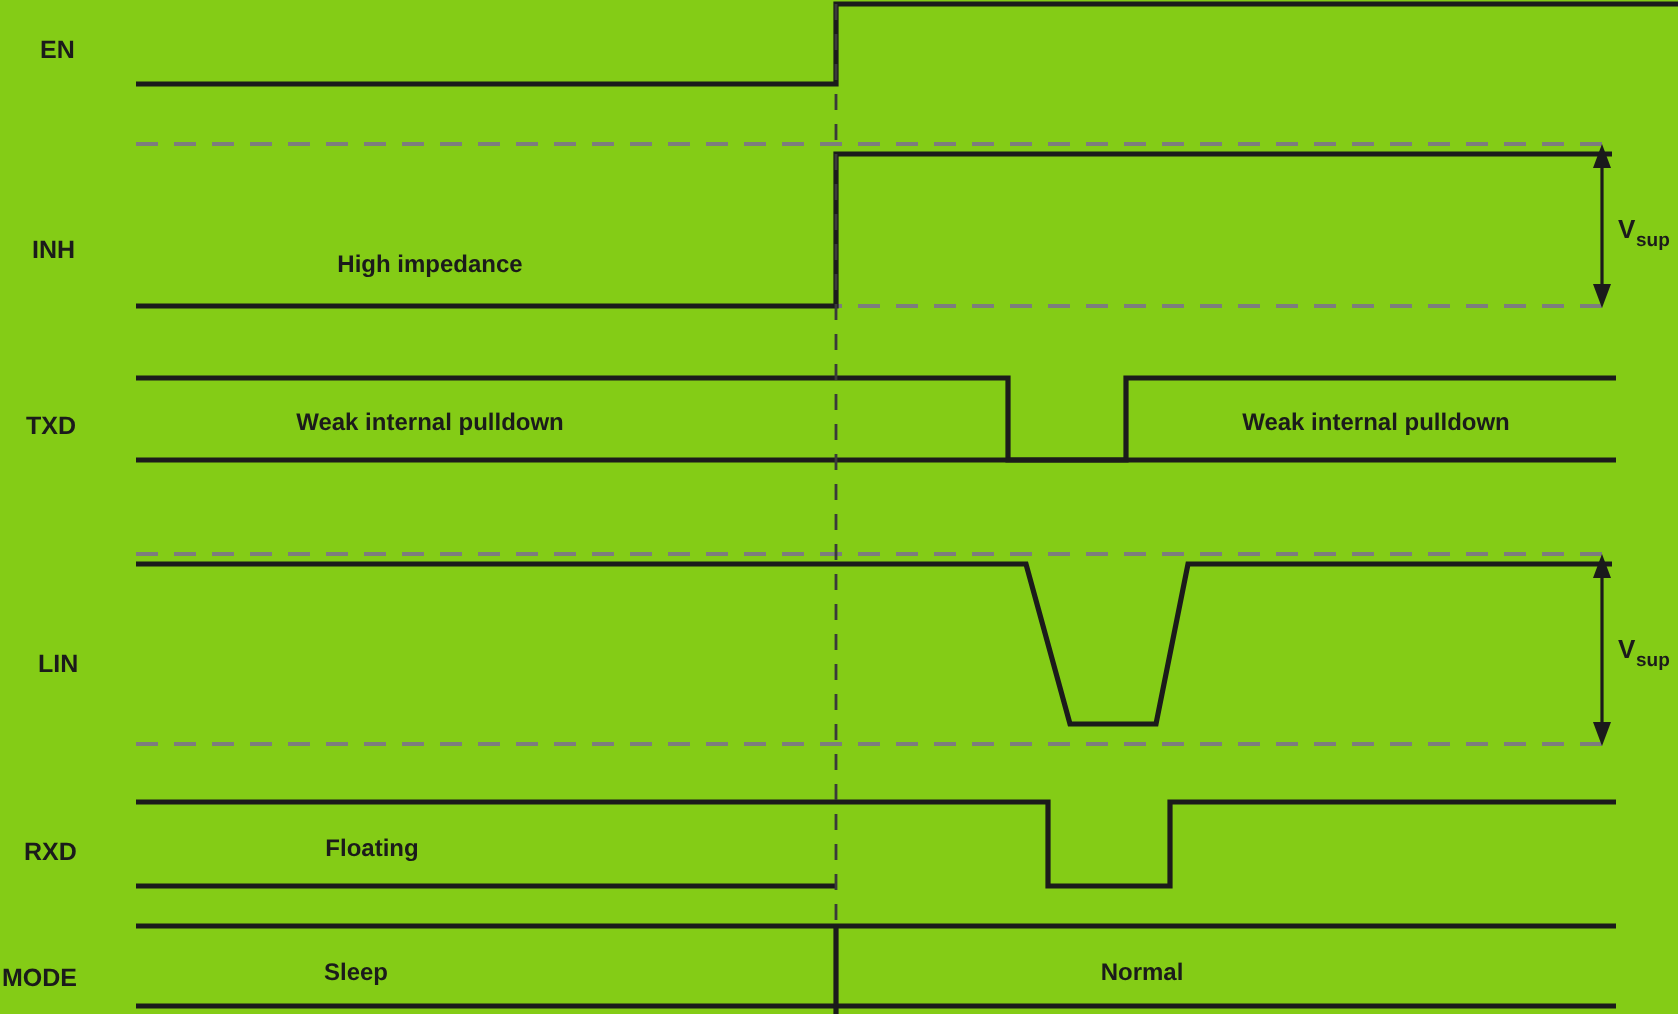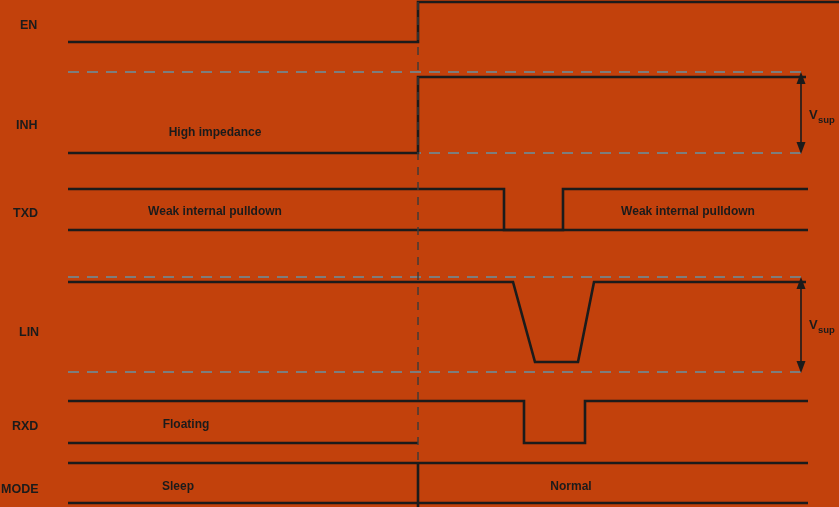--- a/index.html
+++ b/index.html
@@ -7,21 +7,21 @@
     padding: 0;
     background: #ffffff;
   }
   body {
     font-family: "Liberation Sans", sans-serif;
   }
   #diagram-root {
     position: relative;
     width: 839px;
     height: 507px;
-    background: #c2410c;
+    background: #84cc16;
     overflow: hidden;
   }
   #timing-svg {
     position: absolute;
     top: 0;
     left: 0;
     width: 839px;
     height: 507px;
   }
   .signal-name {

